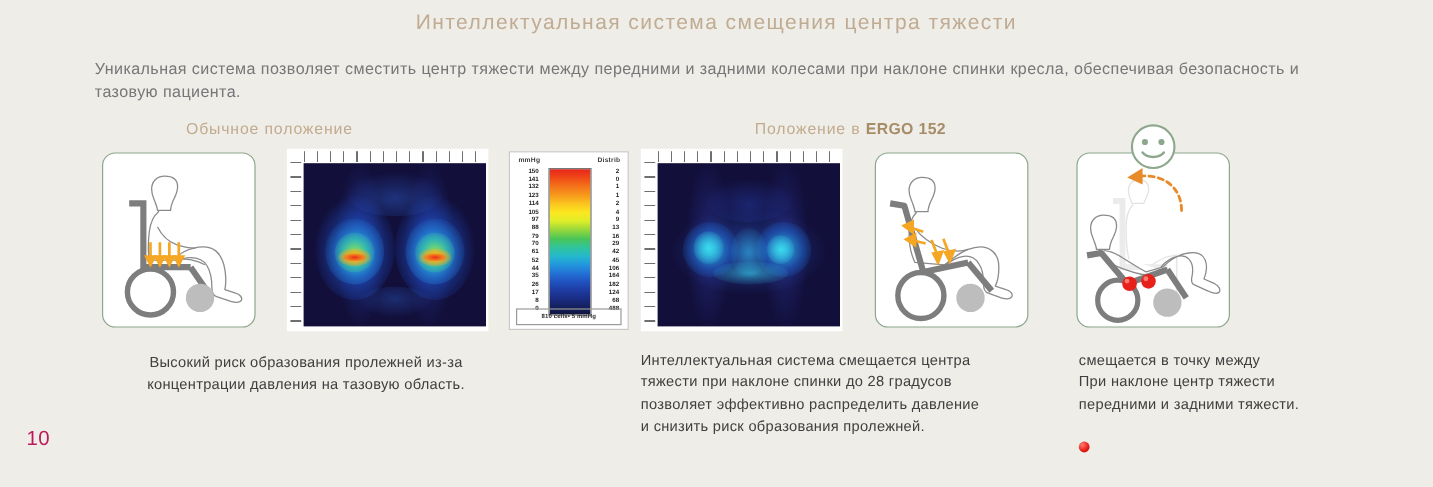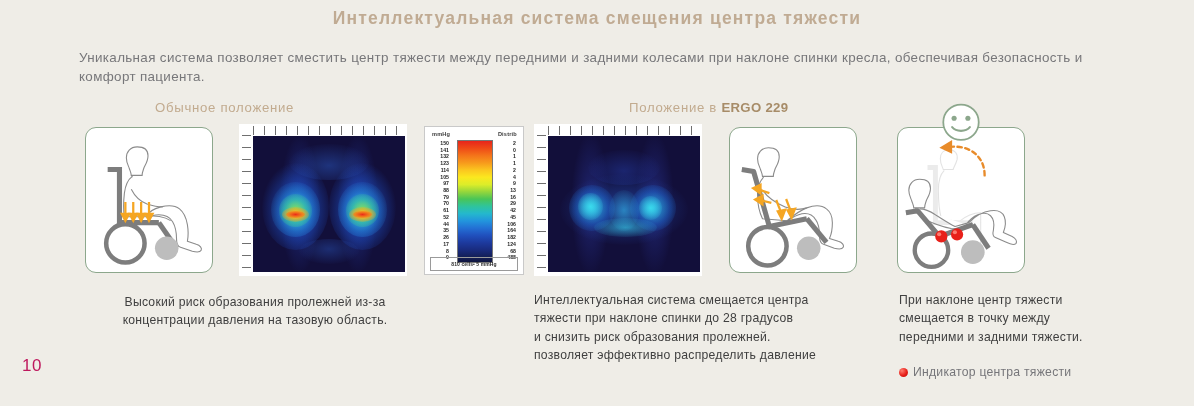--- a/index.html
+++ b/index.html
@@ -15,21 +15,21 @@
   }
   .page{position:relative;width:1194px;height:406px;}
 
   
   .title{
     position:absolute;left:0;top:8px;width:1194px;
     text-align:center;
     font-size:17.5px;
     letter-spacing:1.2px;
     color:#c0ab93;
-    font-weight:700;
+    font-weight:400;
     white-space:nowrap;
   }
 
   
   .subtitle{
     position:absolute;left:79px;top:48px;width:1045px;
     font-size:13.4px;
     line-height:19px;
     letter-spacing:.35px;
     color:#77777a;
@@ -167,24 +167,24 @@
     font-size:17px;color:#be185d;letter-spacing:.5px;
   }
 </style>
 </head>
 <body>
 
 <div class="page">
 
   <div class="title">Интеллектуальная система смещения центра тяжести</div>
 
-  <div class="subtitle">Уникальная система позволяет сместить центр тяжести между передними и задними колесами при наклоне спинки кресла, обеспечивая безопасность и комфорт пациента.</div>
+  <div class="subtitle">Уникальная система позволяет сместить центр тяжести между передними и задними колесами при наклоне спинки кресла, обеспечивая безопасность и тазовую пациента.</div>
 
   <div class="lbl lbl-normal">Обычное положение</div>
-  <div class="lbl lbl-ergo"><span>Положение в </span><b>ERGO 229</b></div>
+  <div class="lbl lbl-ergo"><span>Положение в </span><b>ERGO 152</b></div>
 
   <div class="frame" id="frame-1">
     <svg width="100%" height="100%" viewBox="0 0 128 146">
 
       <path d="M52 19 C45 19 41 24 41 30 C41 35 43 38 44 41 C45 44 46 46 46 48 L57 48 C57 45 58 43 59 40 C61 36 63 33 63 28 C63 22 59 19 52 19 Z" fill="#fff" stroke="#8b8b8b" stroke-width="1.1"></path>
 
       <path d="M47 48 C47 52 45 54 44 56" fill="none" stroke="#8b8b8b" stroke-width="1.1"></path>
 
       <path d="M47 49 C43 52 40 58 39 66 C38 75 38 84 39 90 L61 90 C63 86 68 82 76 80 C84 78 90 78 95 82 C100 86 102 92 103 98
                C104 104 104 110 103 115 L112 118 C116 119 118 122 117 124 C116 126 112 126 108 125 L96 121
@@ -381,29 +381,29 @@
   </div>
 
   <div class="cap" id="cap-1">
     <div>Высокий риск образования пролежней из-за</div>
     <div>концентрации давления на тазовую область.</div>
   </div>
 
   <div class="cap" id="cap-2">
     <div>Интеллектуальная система смещается центра</div>
     <div>тяжести при наклоне спинки до 28 градусов</div>
+    <div>позволяет эффективно распределить давление</div>
     <div>и снизить риск образования пролежней.</div>
-    <div>позволяет эффективно распределить давление</div>
   </div>
 
   <div class="cap" id="cap-3">
+    <div>смещается в точку между</div>
     <div>При наклоне центр тяжести</div>
-    <div>смещается в точку между</div>
     <div>передними и задними тяжести.</div>
   </div>
 
   <div class="cog-line">
-    <span class="cog-dot"></span><span>Индикатор центра тяжести</span>
+    <span class="cog-dot"></span>
   </div>
 
   <div id="pageno">10</div>
 
 </div>
 
 </body></html>

